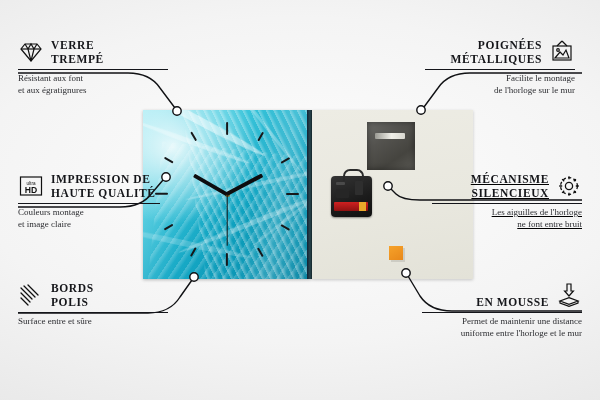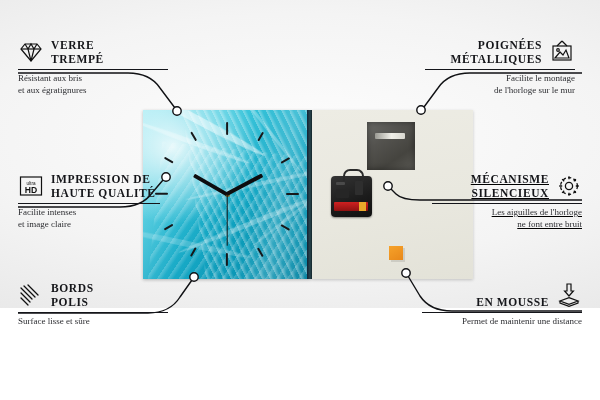--- a/index.html
+++ b/index.html
@@ -2,21 +2,21 @@
 <html><head>
 <meta charset="utf-8">
 <style>
   html,body{margin:0;padding:0;}
   body{
     width:600px;height:400px;overflow:hidden;
     font-family:"Liberation Serif",serif;
     background:#ffffff;
   }
   #stage{
-    position:relative;width:600px;height:308px;
+    position:relative;width:600px;height:400px;
     background:
       radial-gradient(120% 90% at 50% 45%, #fdfdfd 0%, #f4f4f4 45%, #eaeaea 72%, #e2e2e2 100%);
   }
   
   .photo{position:absolute;left:143px;top:110px;width:330px;height:169px;}
   .panel-front{
     position:absolute;left:0;top:0;width:168px;height:169px;
     background:
       radial-gradient(130% 120% at 18% 22%, rgba(255,255,255,.85) 0%, rgba(255,255,255,0) 38%),
       radial-gradient(90% 80% at 72% 78%, rgba(0,150,180,.55) 0%, rgba(0,0,0,0) 60%),
@@ -192,42 +192,42 @@
           </g>
         </svg>
       </span>
       <span class="co-title">
         <span>VERRE</span><br>
         <span>TREMPÉ</span>
       </span>
     </div>
     <div class="co-rule" style="width:150px;"></div>
     <div class="co-sub">
-      <span>Résistant aux bris</span><br>
+      <span>Résistant aux font</span><br>
       <span>et aux égratignures</span>
     </div>
   </div>
 
   <div class="callout left" style="left:18px;top:172px;width:150px;">
     <div class="co-head">
       <span class="ic">
         <svg viewBox="0 0 26 26" width="26" height="26">
           <rect x="2.5" y="4" width="21" height="18" fill="none" stroke="#111" stroke-width="1.2"></rect>
           <text x="13" y="11.5" font-family="Liberation Sans, sans-serif" font-size="4.6" text-anchor="middle" fill="#111">ultra</text>
           <text x="13" y="19.5" font-family="Liberation Sans, sans-serif" font-size="8.6" font-weight="bold" text-anchor="middle" fill="#111">HD</text>
         </svg>
       </span>
       <span class="co-title">
         <span>IMPRESSION DE</span><br>
         <span>HAUTE QUALITÉ</span>
       </span>
     </div>
     <div class="co-rule" style="width:142px;"></div>
     <div class="co-sub">
-      <span>Facilite intenses</span><br>
+      <span>Couleurs montage</span><br>
       <span>et image claire</span>
     </div>
   </div>
 
   <div class="callout left" style="left:18px;top:281px;width:150px;">
     <div class="co-head">
       <span class="ic">
         <svg viewBox="0 0 26 26" width="26" height="26">
           <g stroke="#111" stroke-width="1.3" fill="none" stroke-linecap="round">
             <path d="M3,6 L14,17"></path>
@@ -238,21 +238,21 @@
           </g>
         </svg>
       </span>
       <span class="co-title">
         <span>BORDS</span><br>
         <span>POLIS</span>
       </span>
     </div>
     <div class="co-rule" style="width:150px;"></div>
     <div class="co-sub">
-      <span>Surface lisse et sûre</span>
+      <span>Surface entre et sûre</span>
     </div>
   </div>
 
   <div class="callout right" style="left:425px;top:38px;width:150px;">
     <div class="co-head">
       <span class="co-title">
         <span>POIGNÉES</span><br>
         <span>MÉTALLIQUES</span>
       </span>
       <span class="ic">
@@ -310,16 +310,17 @@
             <path d="M11,2 L11,9 L8.6,9 L13,14 L17.4,9 L15,9 L15,2 Z"></path>
             <path d="M13,15.6 L22,19 L13,22.4 L4,19 Z"></path>
             <path d="M4,19 L4,21 L13,24.4 L22,21 L22,19"></path>
           </g>
         </svg>
       </span>
     </div>
     <div class="co-rule" style="width:160px;"></div>
     <div class="co-sub">
       <span>Permet de maintenir une distance</span><br>
+      <span>uniforme entre l'horloge et le mur</span>
     </div>
   </div>
 
 </div>
 
 </body></html>

